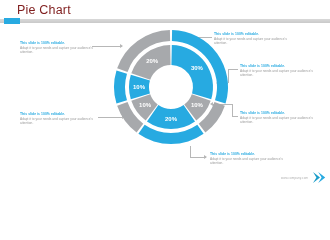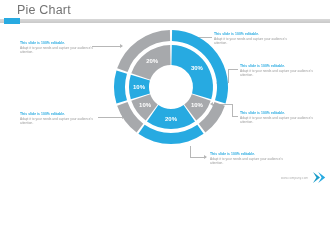--- a/index.html
+++ b/index.html
@@ -7,21 +7,21 @@
     width:330px;height:186px;overflow:hidden;
     background:#ffffff;
     font-family:"Liberation Sans", sans-serif;
     position:relative;
   }
   #slide{position:absolute;inset:0;background:#fff;}
 
   
   .title{
     position:absolute;left:17px;top:3px;
-    font-size:12.5px;color:#737373;
+    font-size:12.5px;color:#7f1d1d;
     letter-spacing:.2px;font-weight:400;
   }
   .divider{
     position:absolute;left:0;top:19px;width:330px;height:4px;
     background:linear-gradient(to bottom,#d9d9d9,#c9c9c9);
   }
   .divider-accent{
     position:absolute;left:4px;top:18px;width:16px;height:6px;
     background:#27aae1;
   }

